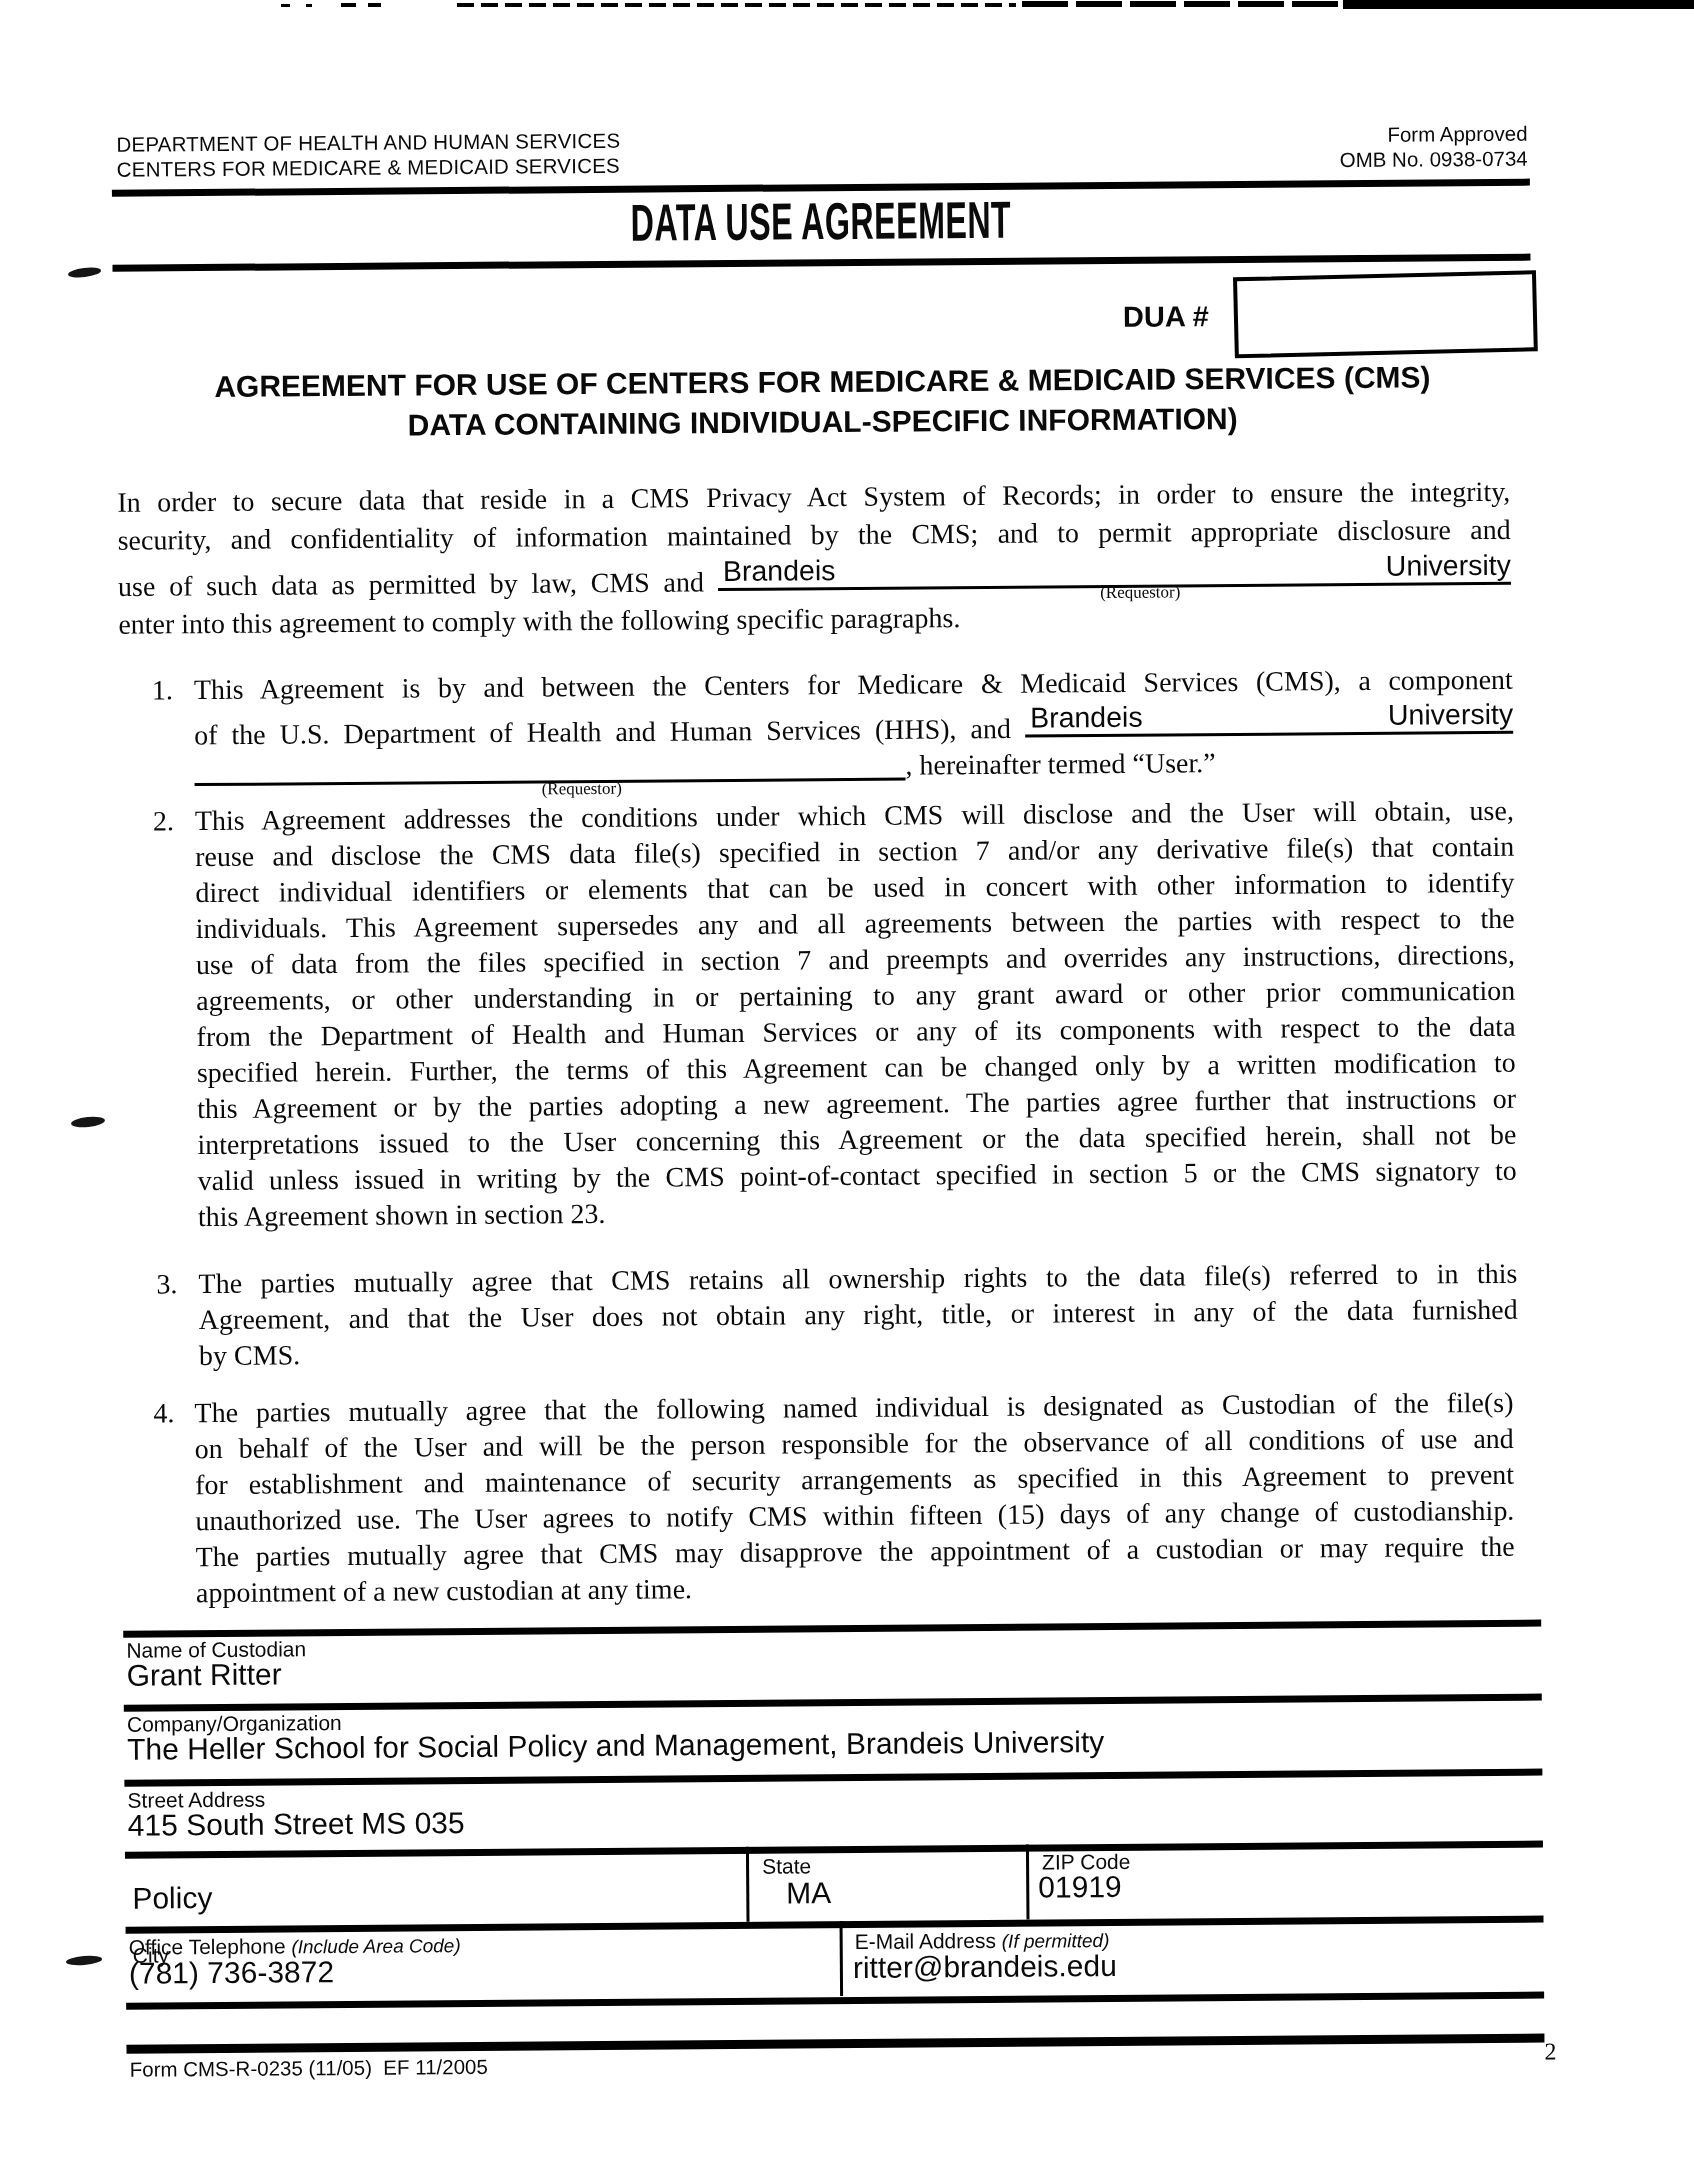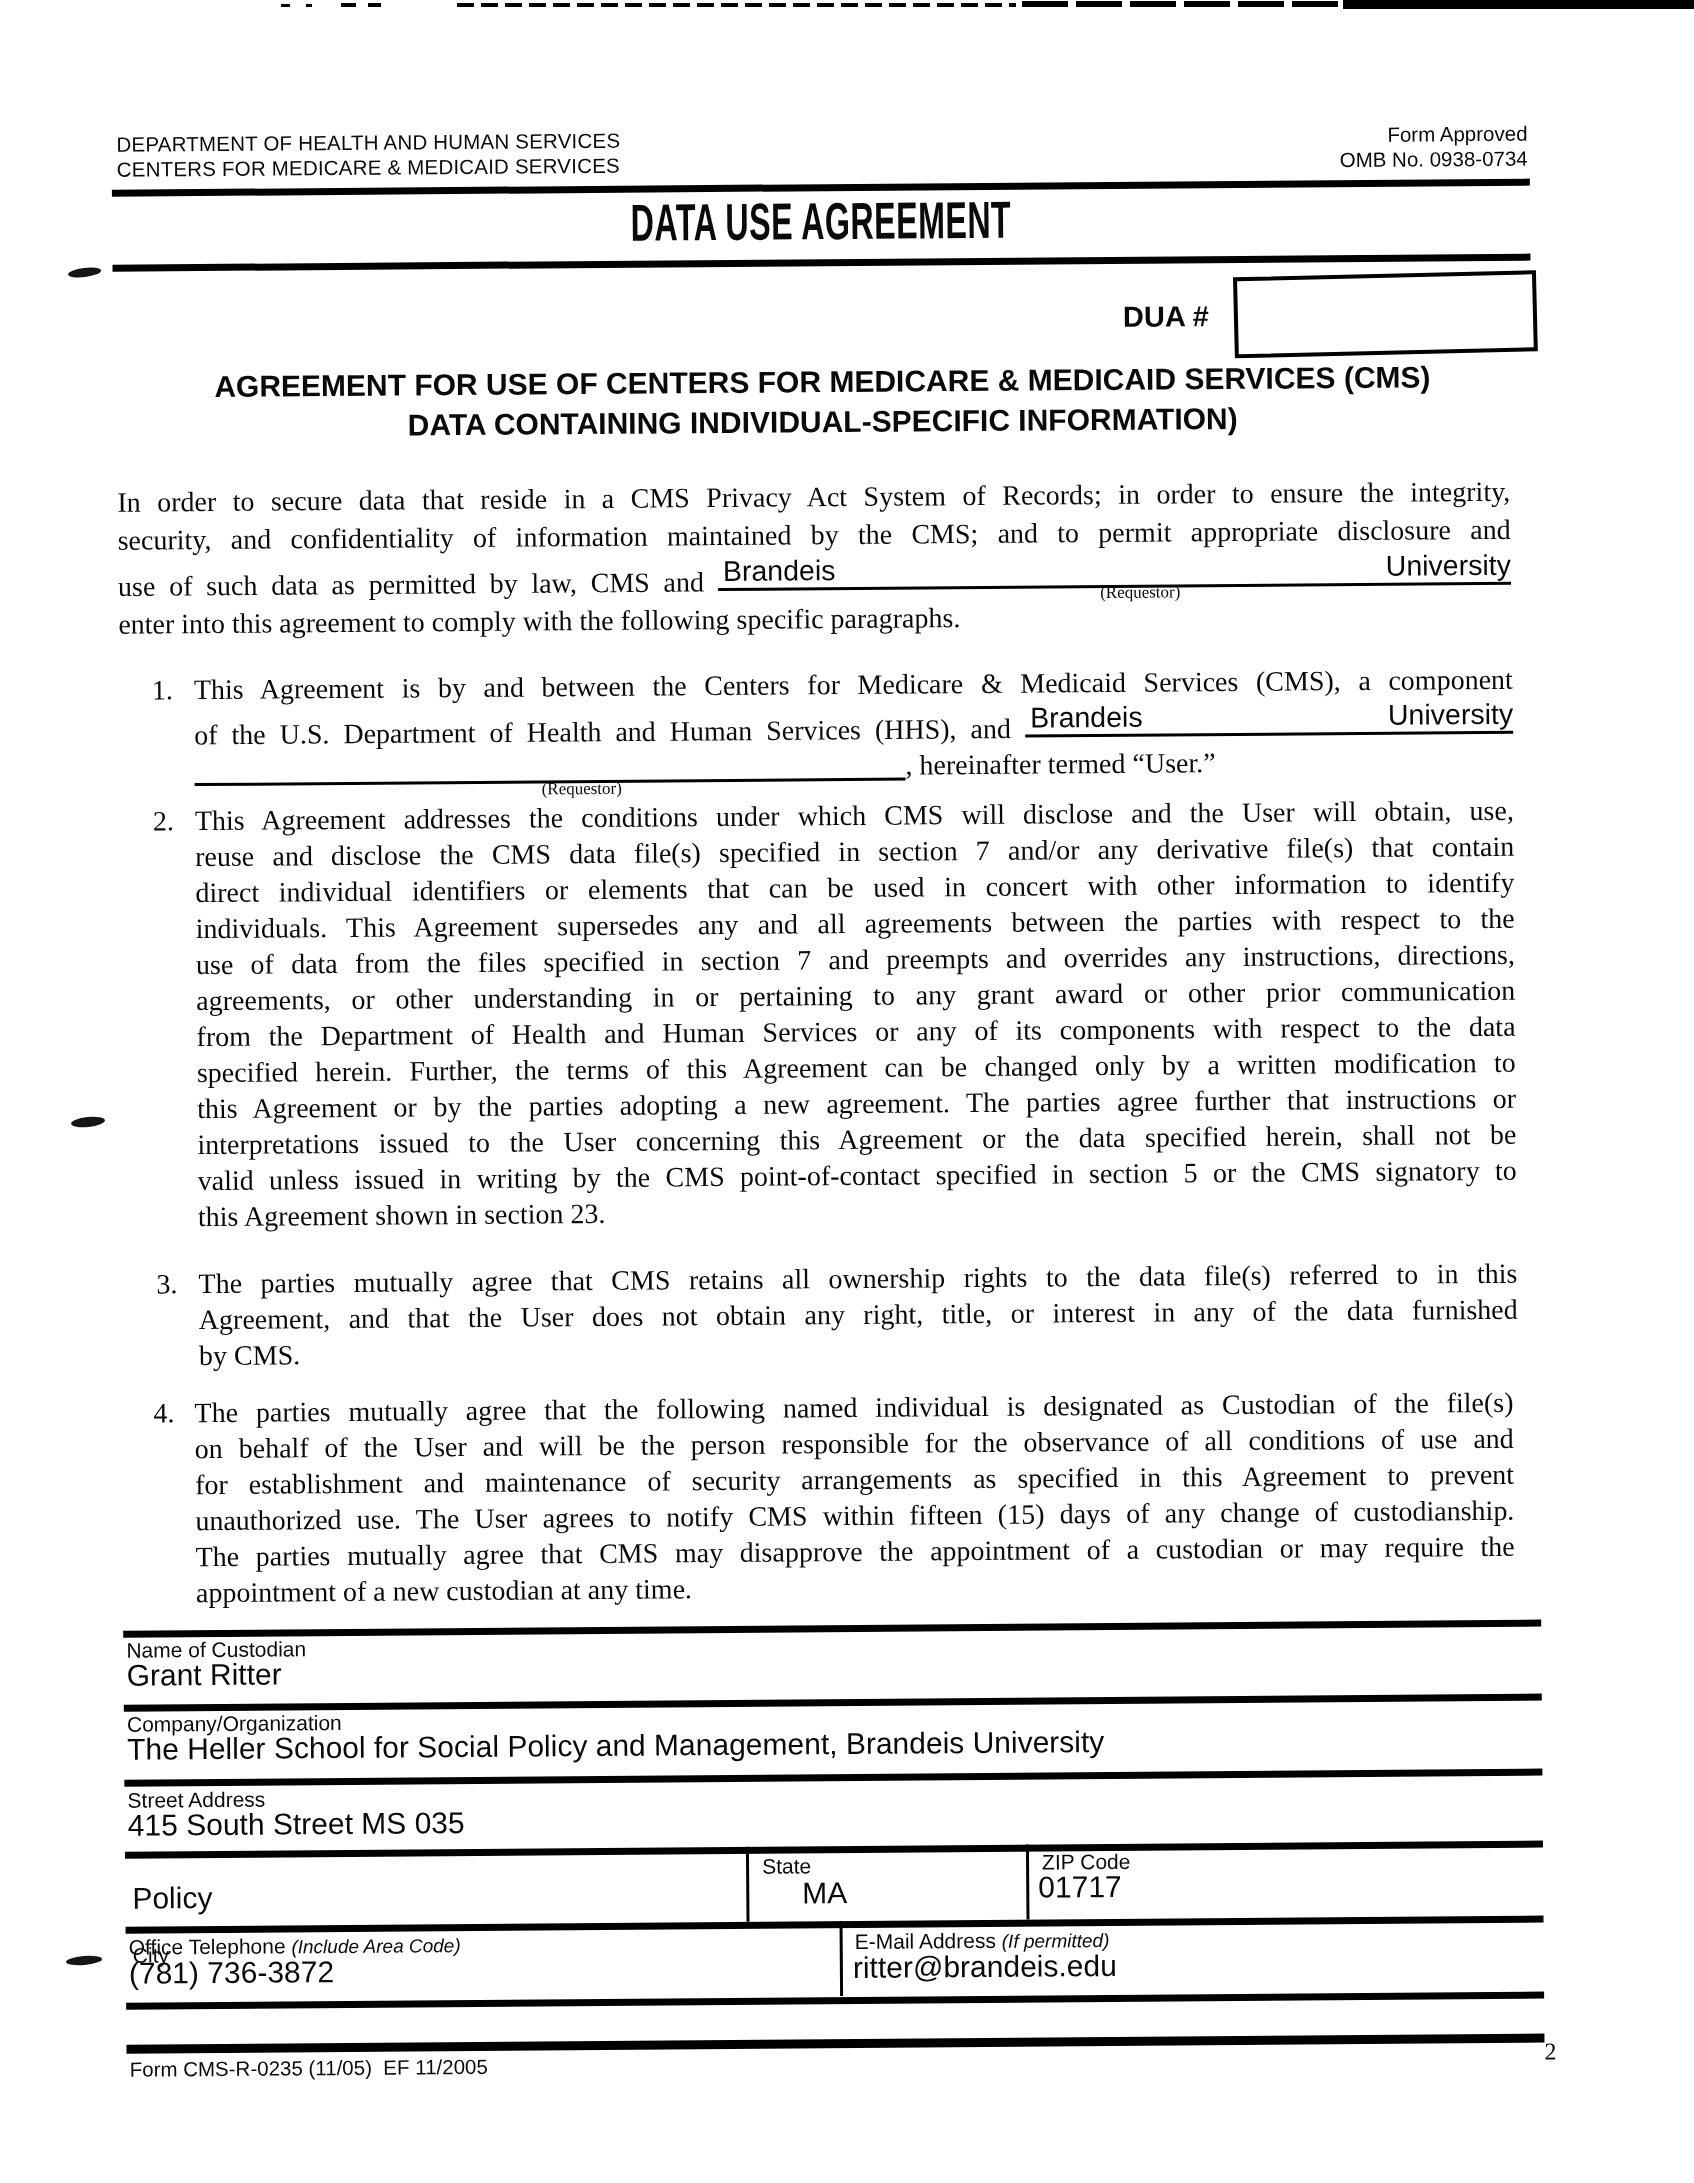--- a/index.html
+++ b/index.html
@@ -168,24 +168,24 @@
 
     <div class="abs rule" style="top:1774px;height:6.6px;"></div>
     <div class="abs flabel" style="left:122px;top:1783px;">Street Address</div>
     <div class="abs fvalue" style="left:122px;top:1803px;">415 South Street MS 035</div>
 
     <div class="abs rule" style="top:1846px;height:6.6px;"></div>
     <div class="abs flabel" style="left:126px;top:1938px;">City</div>
     <div class="abs fvalue" style="left:126px;top:1876px;">Policy</div>
     <div class="abs vdiv" style="left:740px;top:1846px;height:75px;"></div>
     <div class="abs flabel" style="left:756px;top:1854px;">State</div>
-    <div class="abs fvalue" style="left:796px;top:1876px;">MA</div>
+    <div class="abs fvalue" style="left:780px;top:1876px;">MA</div>
     <div class="abs vdiv" style="left:1020px;top:1846px;height:75px;"></div>
     <div class="abs flabel" style="left:1036px;top:1852px;">ZIP Code</div>
-    <div class="abs fvalue" style="left:1032px;top:1872px;">01717</div>
+    <div class="abs fvalue" style="left:1032px;top:1872px;">01919</div>
 
     <div class="abs rule" style="top:1921px;height:6.6px;"></div>
     <div class="abs flabel" style="left:122px;top:1930px;"><span>Office Telephone</span> <span class="fnote">(Include Area Code)</span></div>
     <div class="abs fvalue" style="left:122px;top:1951px;">(781) 736-3872</div>
     <div class="abs vdiv" style="left:833px;top:1921px;height:75px;"></div>
     <div class="abs flabel" style="left:848px;top:1930px;"><span>E-Mail Address</span> <span class="fnote">(If permitted)</span></div>
     <div class="abs fvalue" style="left:846px;top:1951px;">ritter@brandeis.edu</div>
 
     <div class="abs rule" style="top:1997px;height:6.6px;"></div>
 

